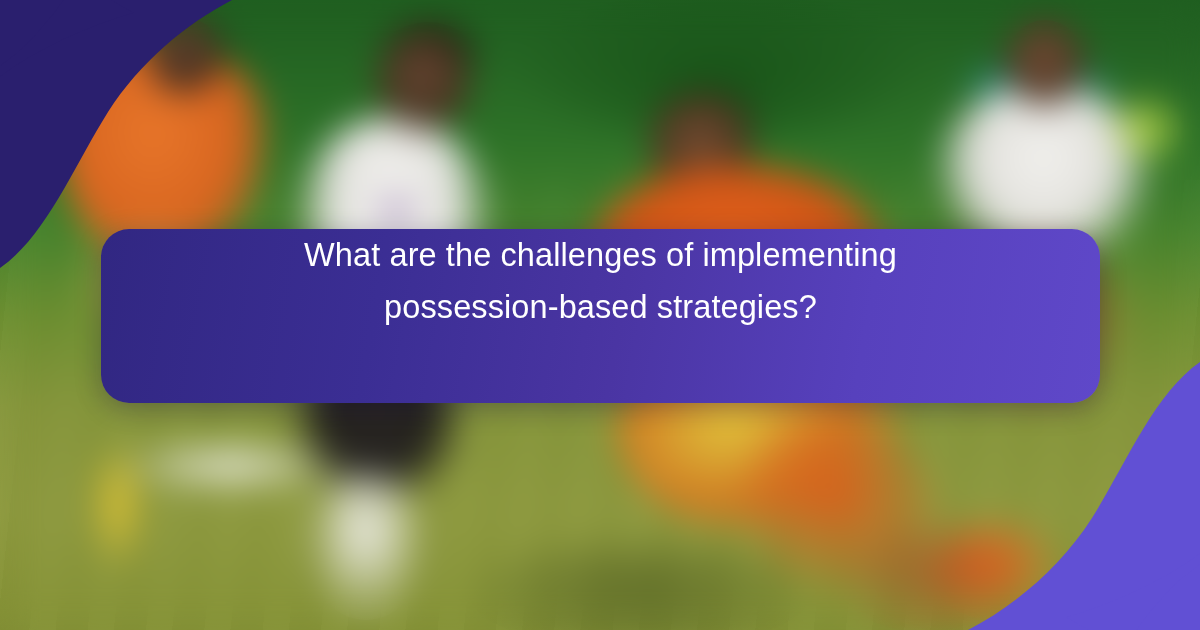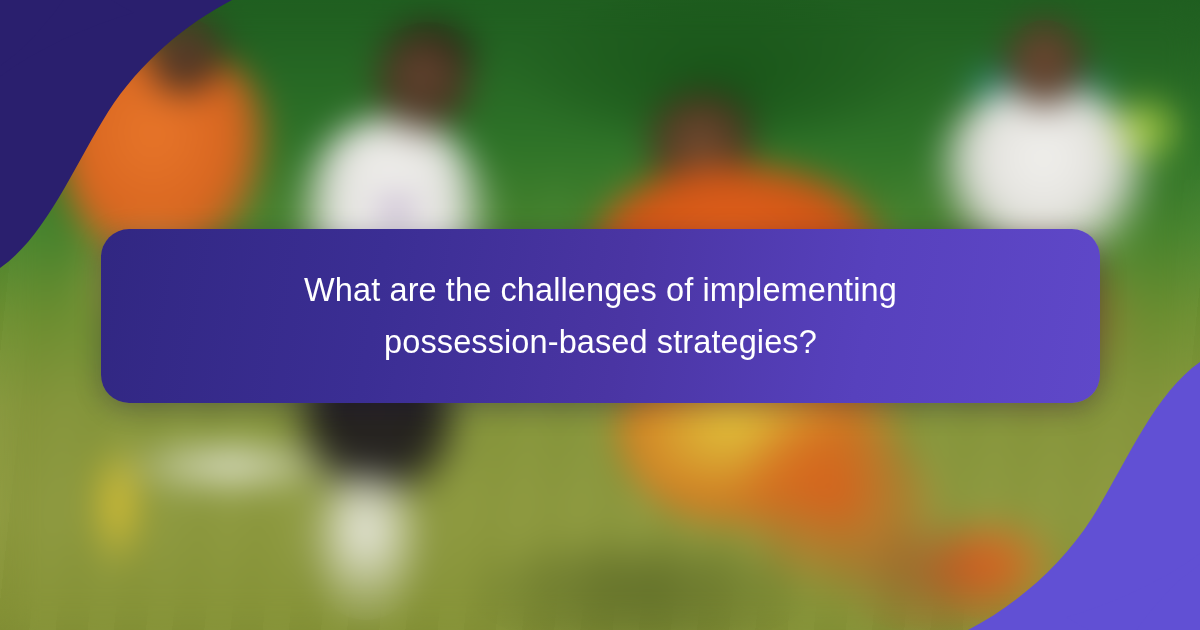--- a/index.html
+++ b/index.html
@@ -213,21 +213,20 @@
   
   .question-card {
     position: absolute;
     left: 101px;
     top: 229px;
     width: 999px;
     height: 174px;
     border-radius: 28px;
     background: linear-gradient(100deg, #312782 0%, #3b2e94 28%, #4a35a3 52%, #5741bd 76%, #5f48c9 100%);
     display: flex;
-    align-items: center;
     justify-content: center;
     padding: 0 56px;
     box-shadow: 0 6px 26px rgba(20,10,60,0.30);
   }
 
   .question-text {
     color: #ffffff;
     font-family: "Liberation Sans", sans-serif;
     font-size: 32.5px;
     font-weight: 400;

